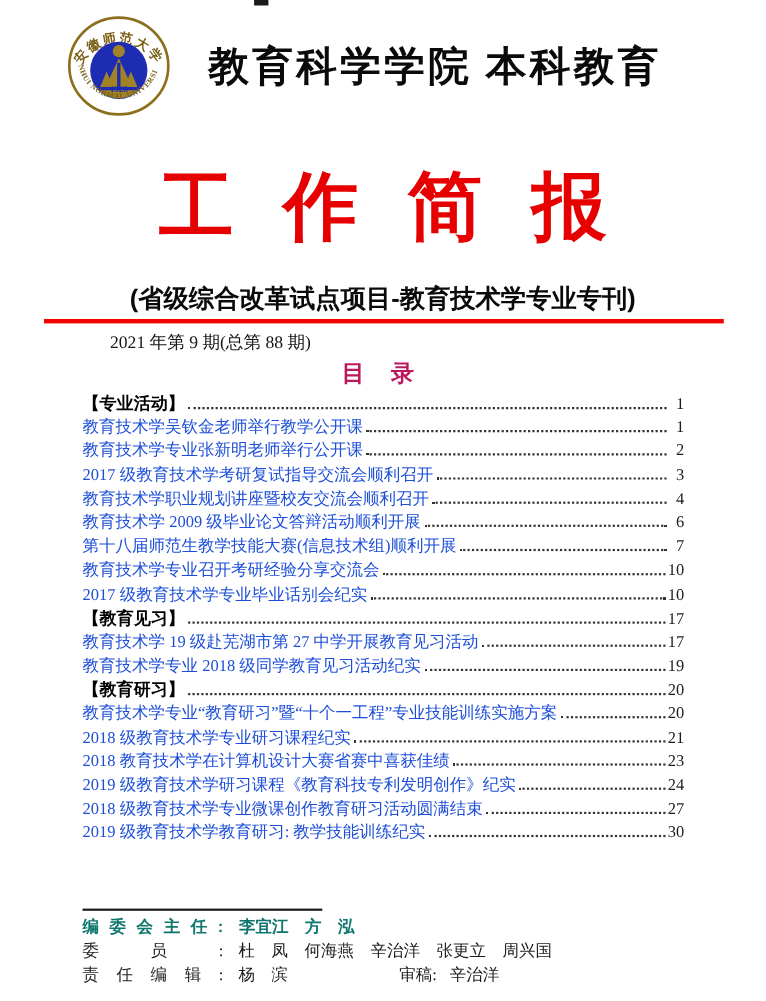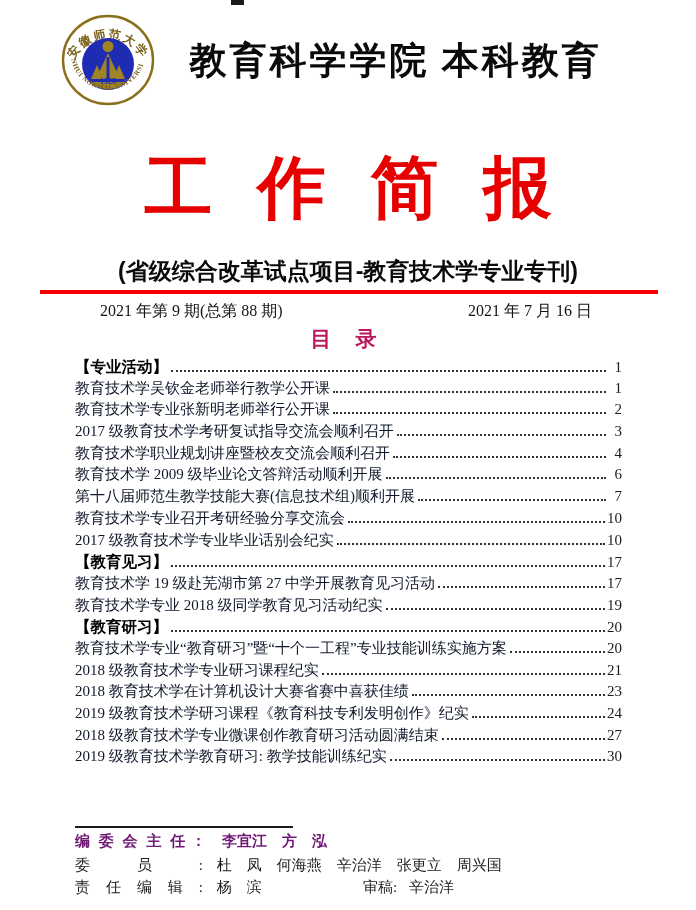--- a/index.html
+++ b/index.html
@@ -37,33 +37,33 @@
   }
 
   
   .toc-title {
     position:absolute; left:0; right:0; top:325px;
     text-align:center; font-size:21px; font-weight:600; letter-spacing:9px;
     color:#be185d; font-family:"Liberation Sans","DejaVu Sans",sans-serif;
   }
   .toc-list { position:absolute; left:75px; top:357px; width:547px; }
   .toc-row { display:flex; align-items:baseline; height:21.7px; }
-  .toc-text { font-size:15px; white-space:nowrap; color:#0f172a; }
+  .toc-text { font-size:15px; white-space:nowrap; color:#1d4ed8; }
   .toc-row.section .toc-text {
     font-family:"Liberation Sans","DejaVu Sans",sans-serif;
     font-weight:bold; font-size:15.5px; color:#000;
   }
   .toc-leader { flex:1; border-bottom:2px dotted #333; margin:0 2px 4px 3px; min-width:10px; }
   .toc-page { font-size:15px; text-align:right; min-width:14px; color:#1c1c1c; }
 
   
   .footer-rule { position:absolute; left:75px; top:826px; width:218px; height:2px; background:#1a1a1a; }
   .footer { position:absolute; left:75px; right:40px; top:832px; font-size:15px; color:#1c1c1c; }
   .f-line { position:relative; height:22px; line-height:22px; white-space:nowrap; }
-  .f-line.bold { font-weight:bold; font-family:Liberation Mono, monospace; color:#701a75; }
+  .f-line.bold { font-weight:bold; font-family:Liberation Sans, sans-serif; color:#0f766e; }
   .f-label { display:inline-block; width:128px; text-align:justify; text-align-last:justify; margin-right:10px; }
   .f-right { position:absolute; left:288px; top:0; }
   .f-right-label { margin-right:8px; }
 </style>
 </head>
 <body>
 
 <div class="page">
 
   <div class="scan-artifact"></div>
@@ -89,21 +89,20 @@
       </text>
     </svg>
   </div>
   <div class="org-title">教育科学学院 本科教育</div>
 
   <div class="main-title">工 作 简 报</div>
   <div class="subtitle">(省级综合改革试点项目-教育技术学专业专刊)</div>
   <div class="red-rule"></div>
   <div class="issue-row">
     <span>2021 年第 9 期(总第 88 期)</span>
-    <span>2021 年 7 月 16 日</span>
   </div>
 
   <div class="toc-title">目 录</div>
   <div class="toc-list">
     <div class="toc-row section">
       <span class="toc-text">【专业活动】</span>
       <span class="toc-leader"></span>
       <span class="toc-page">1</span>
     </div>
 

